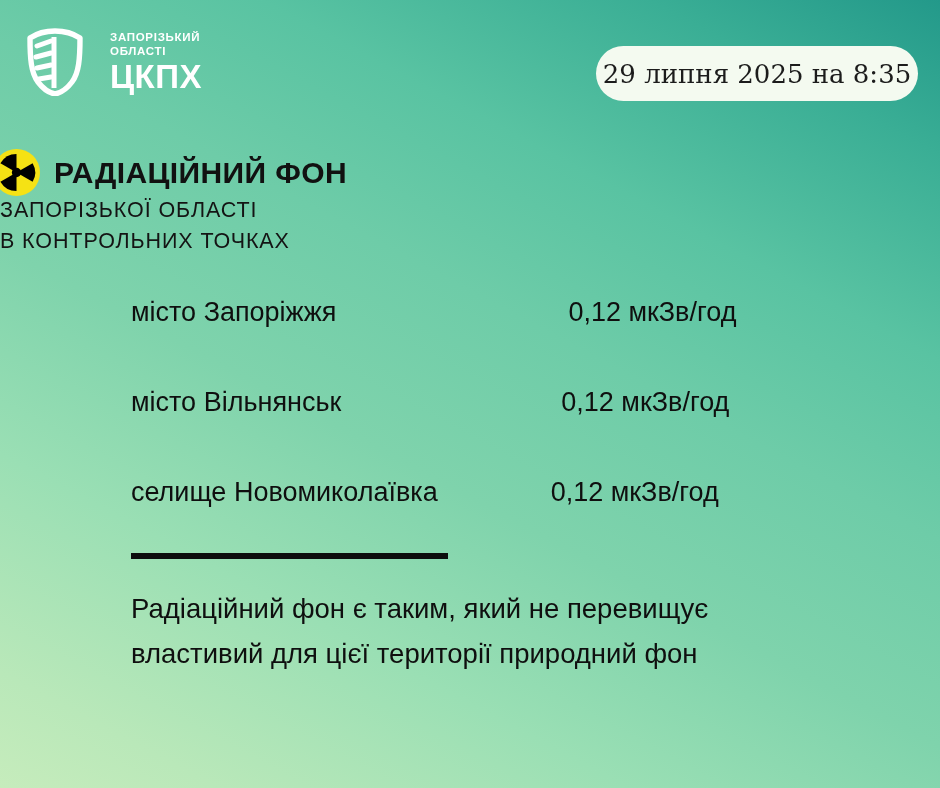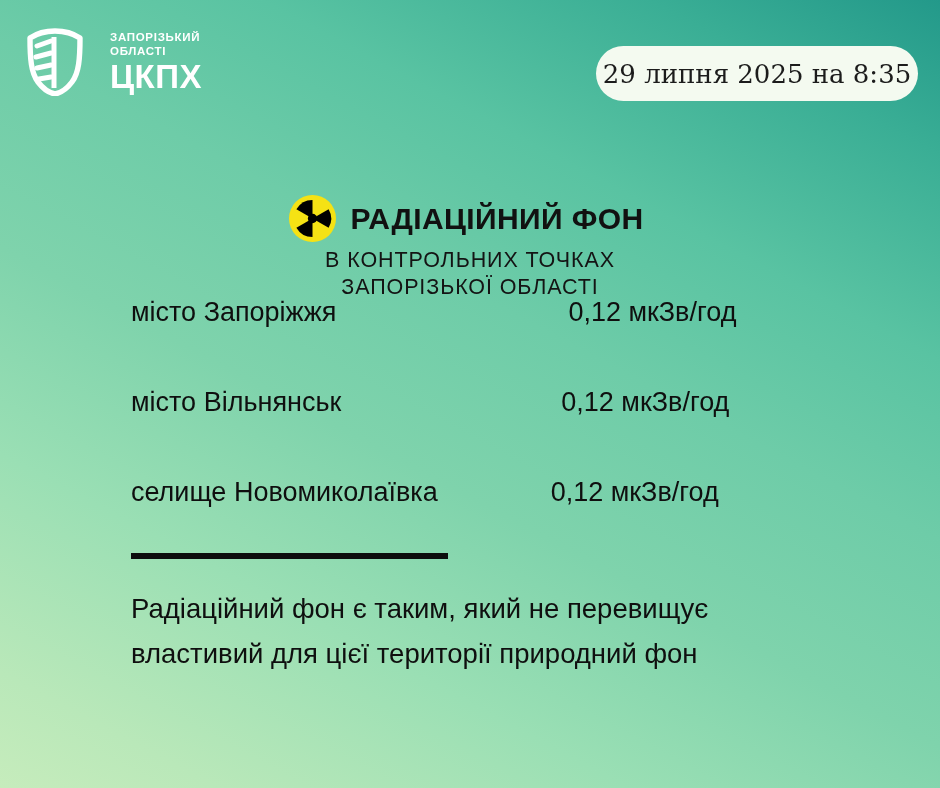--- a/index.html
+++ b/index.html
@@ -53,21 +53,21 @@
   }
   #date-text {
     color:#1c1c1c; font-size:26px; line-height:26px;
     font-family:"DejaVu Serif", serif;
     white-space:nowrap;
   }
 
   
   #heading-block {
     position:absolute; left:0; top:148px; width:940px;
-    display:flex; flex-direction:column; align-items:center;margin-top:46px;
+    display:flex; flex-direction:column; 
   }
   #heading-main {
     display:flex; align-items:center; gap:13px;
     margin-left:-8px;
   }
   #rad-icon { width:49px; height:49px; flex:none; display:block; }
   #heading-title {
     color:#111111; font-weight:bold;
     font-size:30px; line-height:32px; letter-spacing:.4px;
     white-space:nowrap;
@@ -141,22 +141,22 @@
     <div id="heading-main">
       <svg id="rad-icon" viewBox="0 0 100 100">
         <circle cx="50" cy="50" r="48" fill="#f5e214"></circle>
         <circle cx="50" cy="50" r="9.5" fill="#000000"></circle>
         <path d="M50 50 L50 12 A38 38 0 0 1 82.9 31 Z" fill="#000000" transform="rotate(-60 50 50)"></path>
         <path d="M50 50 L50 12 A38 38 0 0 1 82.9 31 Z" fill="#000000" transform="rotate(60 50 50)"></path>
         <path d="M50 50 L50 12 A38 38 0 0 1 82.9 31 Z" fill="#000000" transform="rotate(180 50 50)"></path>
       </svg>
       <span id="heading-title">РАДІАЦІЙНИЙ ФОН</span>
     </div>
+    <div class="heading-sub">ЗАПОРІЗЬКОЇ ОБЛАСТІ</div>
     <div class="heading-sub" id="heading-sub1">В КОНТРОЛЬНИХ ТОЧКАХ</div>
-    <div class="heading-sub">ЗАПОРІЗЬКОЇ ОБЛАСТІ</div>
   </div>
 
   <div id="rows">
     <div class="row" id="row-0">
       <span class="row-label">місто Запоріжжя</span>
       <span class="row-value">0,12 мкЗв/год</span>
     </div>
     <div class="row" id="row-1">
       <span class="row-label">місто Вільнянськ</span>
       <span class="row-value">0,12 мкЗв/год</span>

